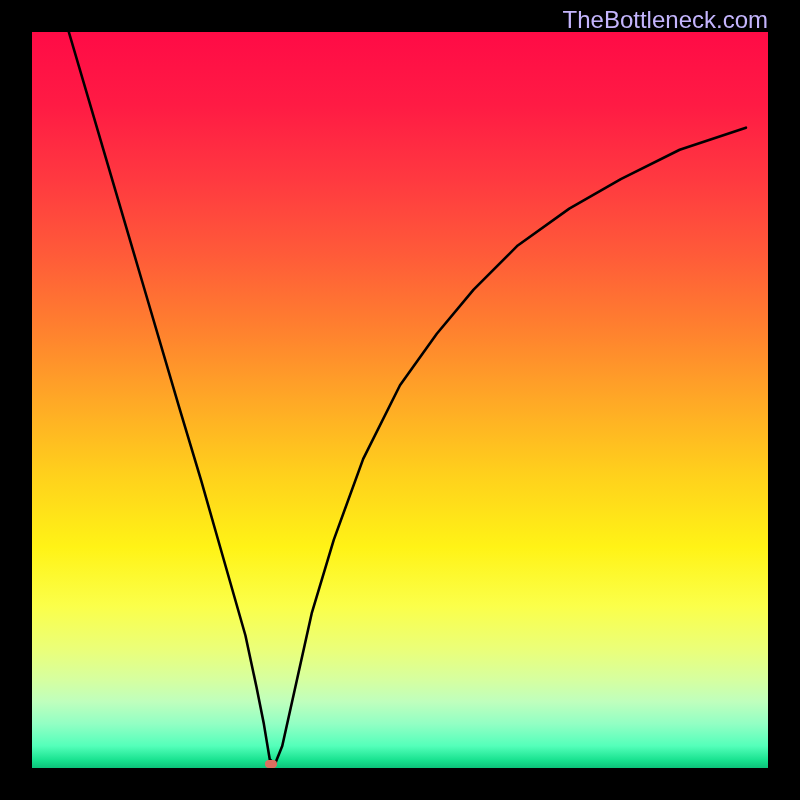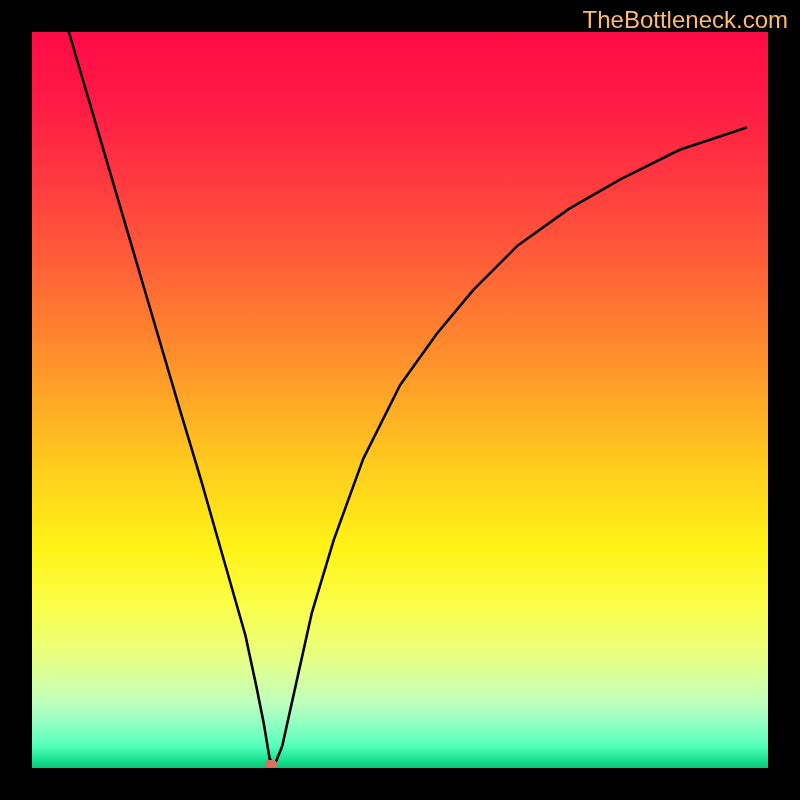--- a/index.html
+++ b/index.html
@@ -7,22 +7,22 @@
     width: 800px;
     height: 800px;
     background: #000;
     position: relative;
     font-family: Arial, Helvetica, sans-serif;
     overflow: hidden;
   }
   .watermark {
     position: absolute;
     top: 6px;
-    right: 12px;
-    color: #fdba74;
+    right: 32px;
+    color: #c4b5fd;
     font-size: 24px;
     z-index: 10;
   }
   .plot-wrap {
     position: absolute;
     left: 32px;
     top: 32px;
     width: 736px;
     height: 736px;
   }

